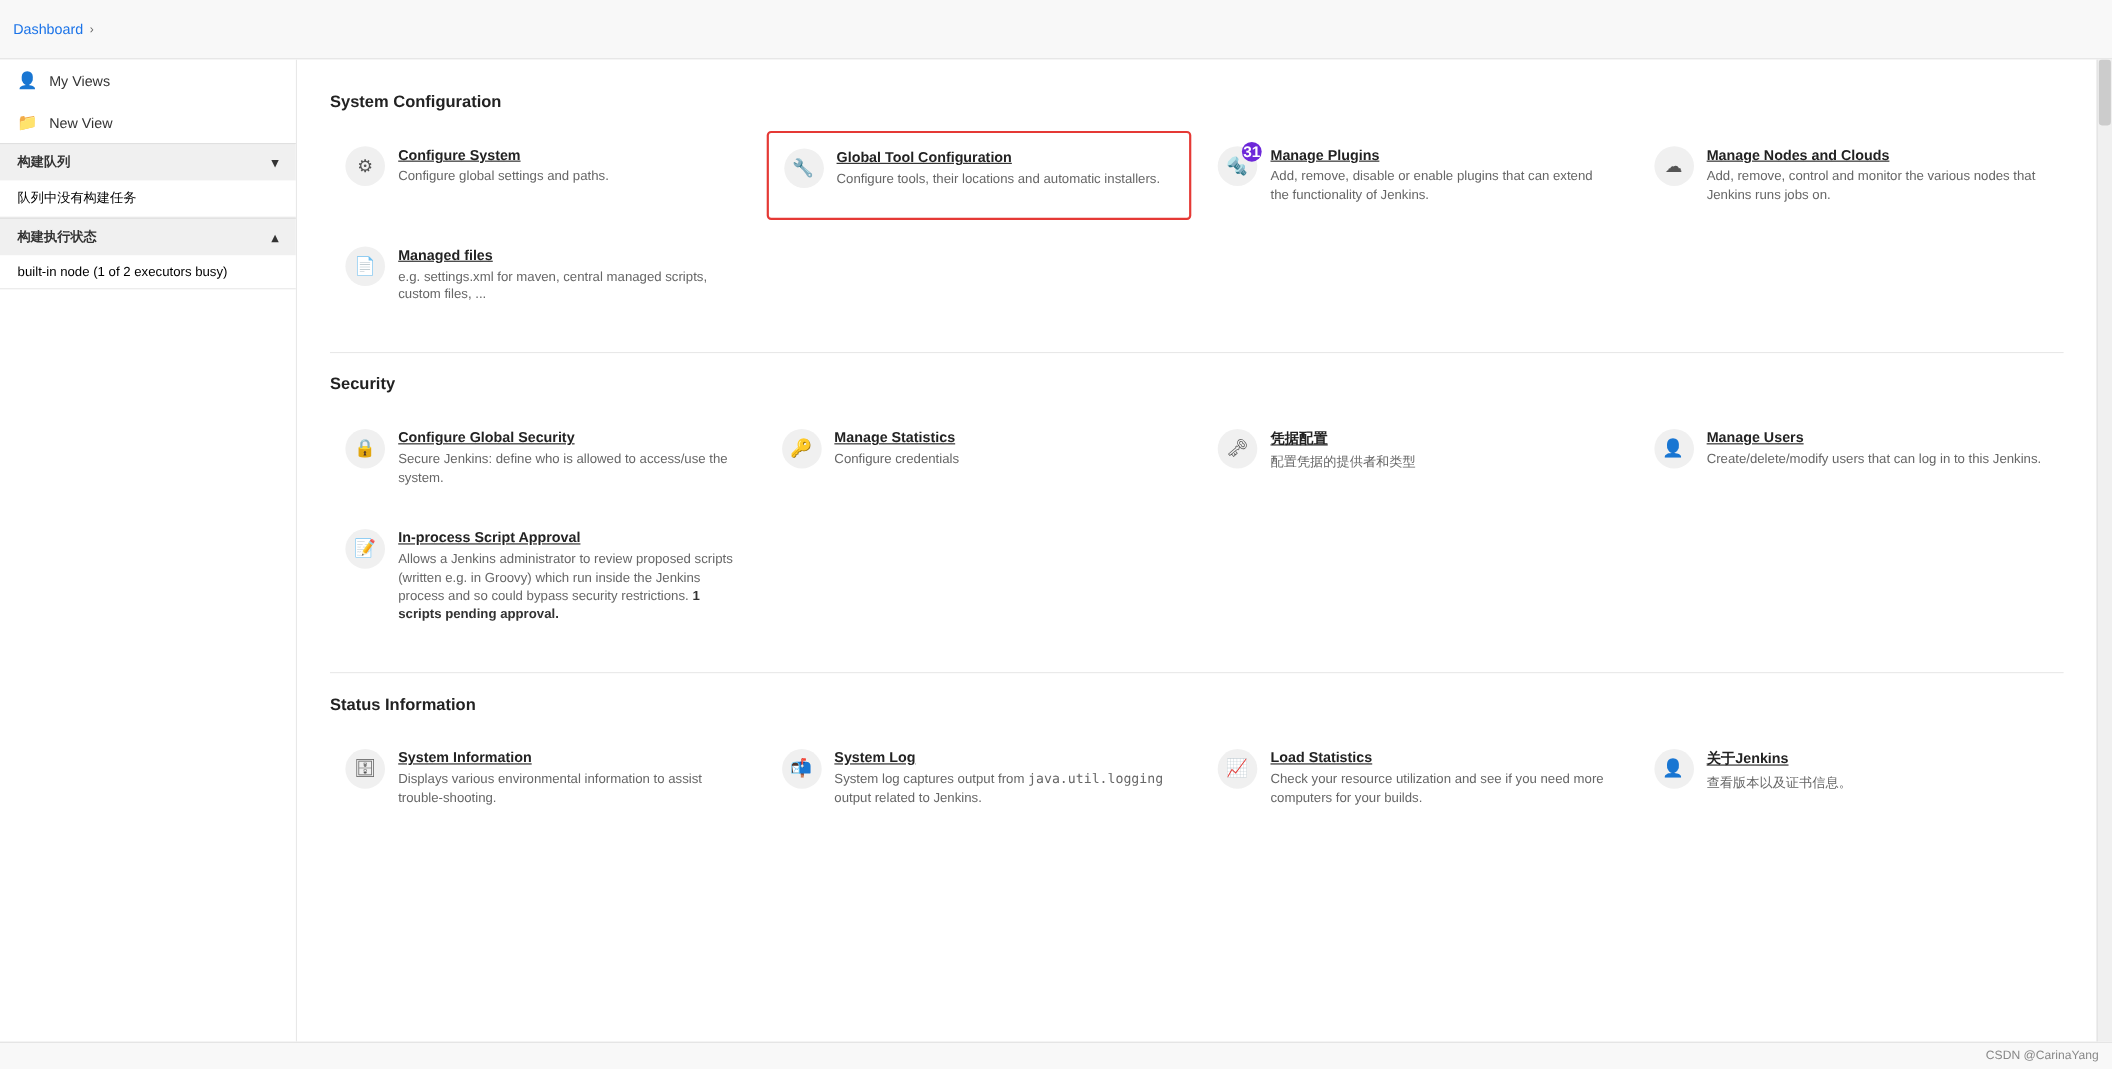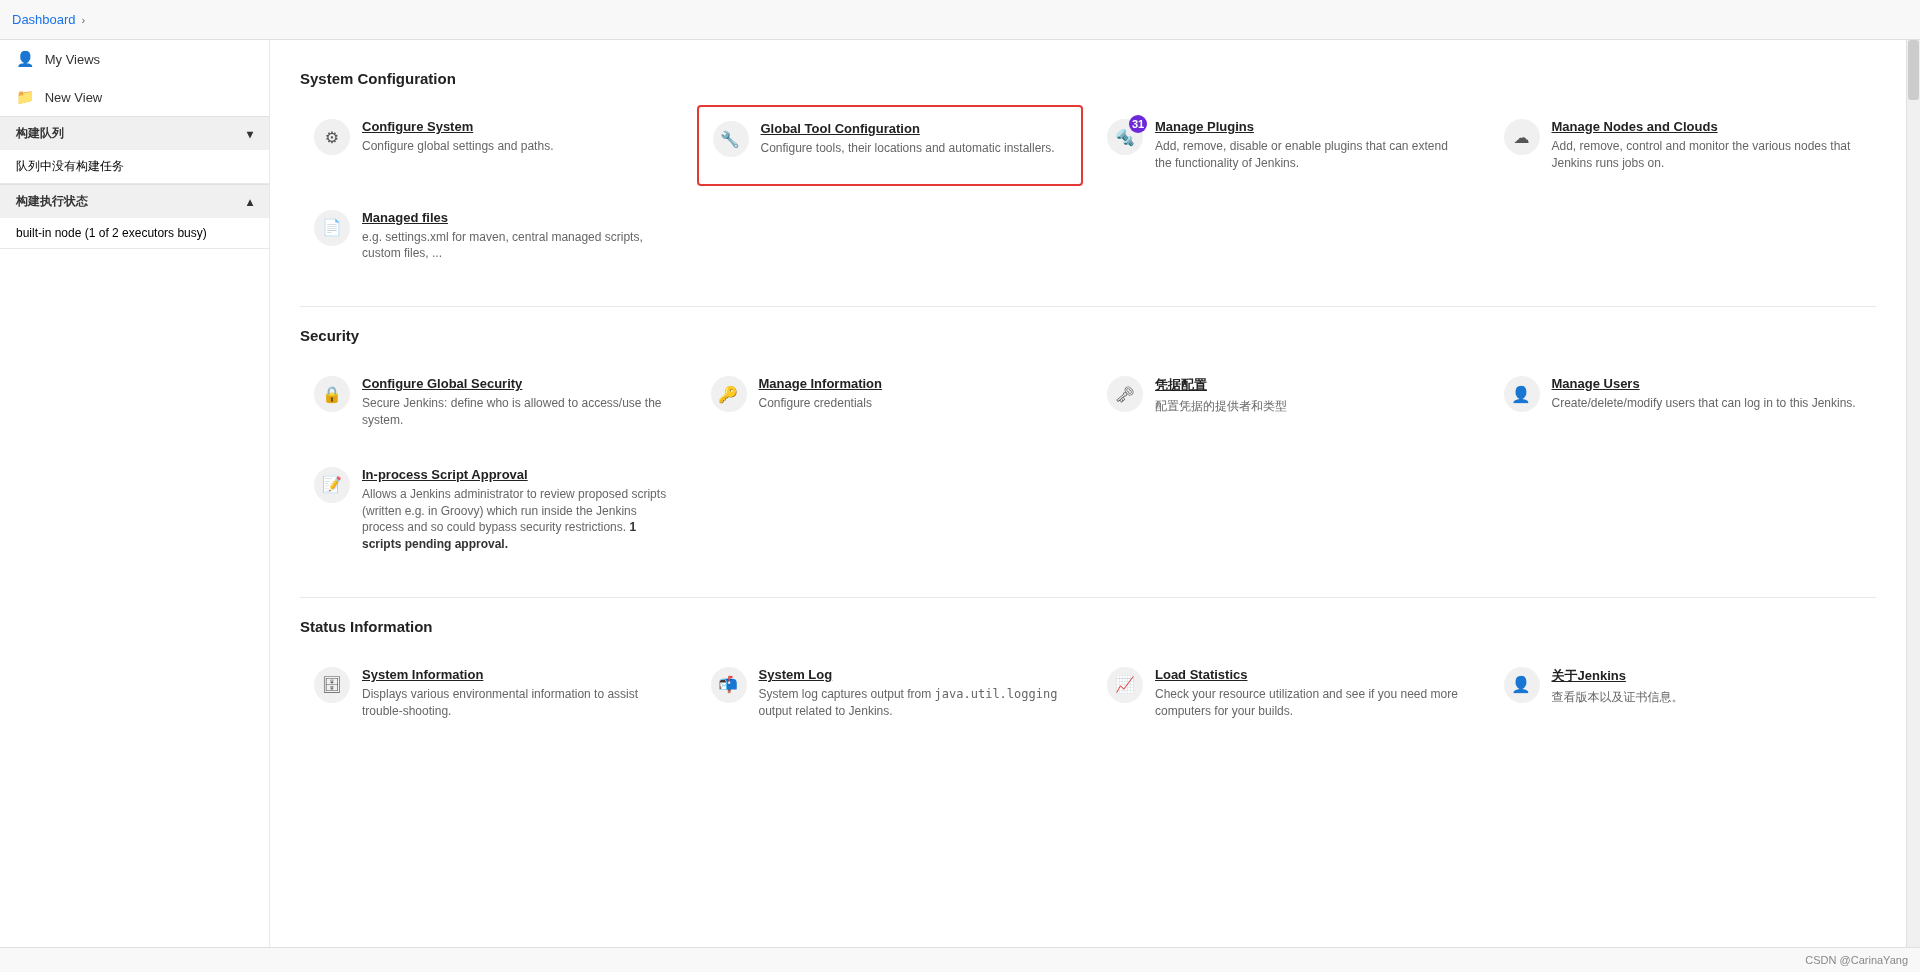--- a/index.html
+++ b/index.html
@@ -1,20 +1,20 @@
 <!DOCTYPE html>
 <html><head>
   <meta charset="utf-8">
   <style>
     * { margin: 0; padding: 0; box-sizing: border-box; }
     body { font-family: -apple-system, BlinkMacSystemFont, 'Segoe UI', sans-serif; background: #fff; color: #333; font-size: 13px; display: flex; flex-direction: column; height: 972px; overflow: hidden; }
 
     
     .top-bar {
-      height: 40px;
+      height: 54px;
       background: #f8f8f8;
       border-bottom: 1px solid #e0e0e0;
       display: flex;
       align-items: center;
       padding: 0 12px;
       flex-shrink: 0;
     }
     .breadcrumb {
       display: flex;
       align-items: center;
@@ -129,21 +129,21 @@
     }
     .badge {
       position: absolute;
       top: -4px;
       right: -4px;
       background: #6d28d9;
       color: #fff;
       border-radius: 50%;
       width: 18px;
       height: 18px;
-      font-size: 11px;
+      font-size: 14px;
       display: flex;
       align-items: center;
       justify-content: center;
       font-weight: 600;
     }
     .card-content h3 {
       font-size: 13px;
       font-weight: 600;
       color: #222;
       margin-bottom: 4px;
@@ -303,21 +303,21 @@
         <div class="card-icon">🔒</div>
         <div class="card-content">
           <h3>Configure Global Security</h3>
           <p>Secure Jenkins: define who is allowed to access/use the system.</p>
         </div>
       </div>
 
       <div class="card">
         <div class="card-icon">🔑</div>
         <div class="card-content">
-          <h3>Manage Information</h3>
+          <h3>Manage Statistics</h3>
           <p>Configure credentials</p>
         </div>
       </div>
 
       <div class="card">
         <div class="card-icon">🗝</div>
         <div class="card-content">
           <h3>凭据配置</h3>
           <p>配置凭据的提供者和类型</p>
         </div>

